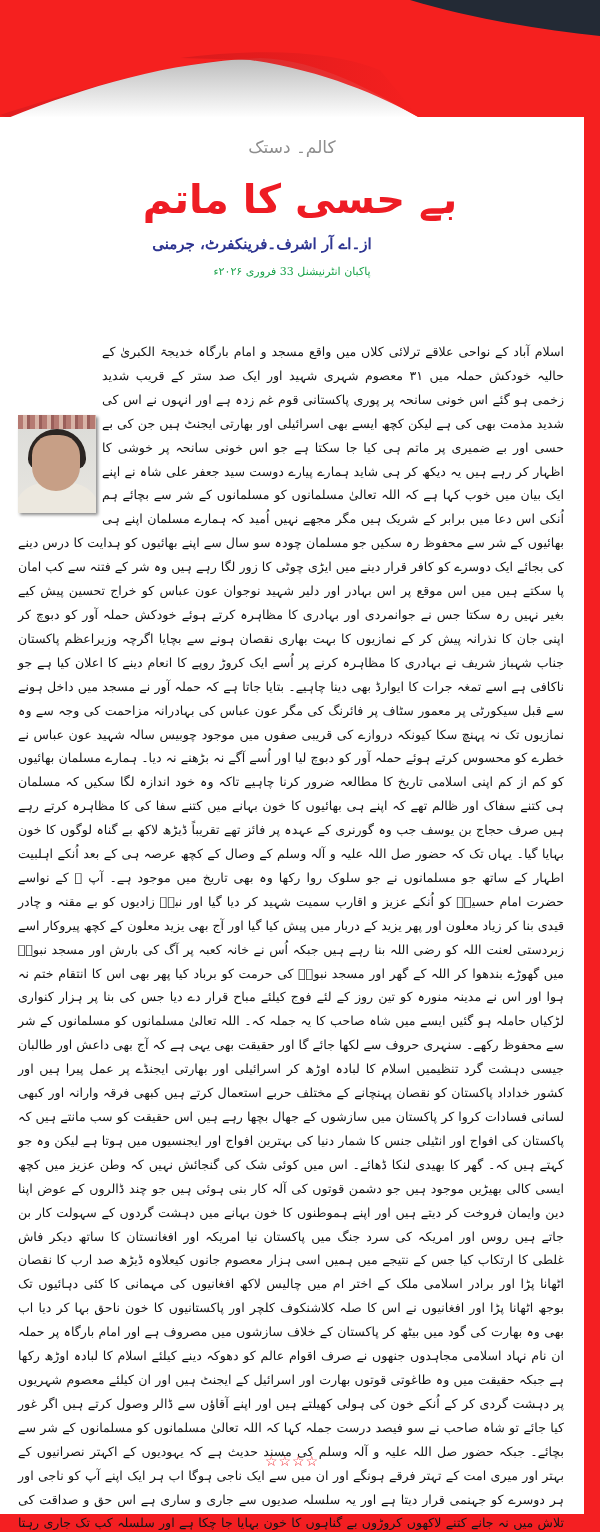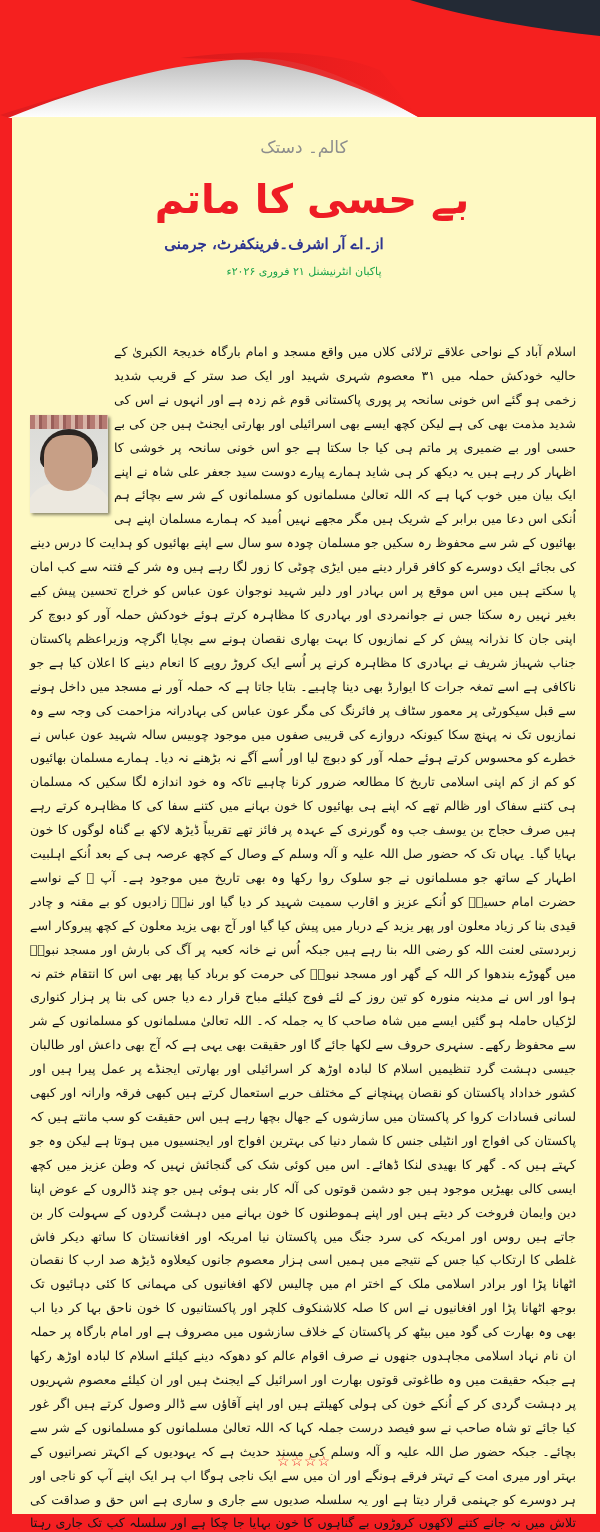--- a/index.html
+++ b/index.html
@@ -3,22 +3,22 @@
   <meta charset="utf-8">
   <style>
     * { box-sizing: border-box; margin: 0; padding: 0; }
     html, body { width: 600px; height: 1532px; overflow: hidden; background: #f41f22; }
     body { position: relative; font-family: "DejaVu Sans", sans-serif; }
 
     .banner { position: absolute; left: 0; top: 0; width: 600px; height: 130px; overflow: hidden; background: #f5201f; }
     .banner svg { position: absolute; left: 0; top: 0; }
 
     .card {
-      position: absolute; left: 12px; top: 117px; width: 584px; height: 1397px;
-      background: #fef9c3;
+      position: absolute; left: 0; top: 117px; width: 584px; height: 1397px;
+      background: #ffffff;
     }
 
     .kicker {
       position: absolute; top: 20px; left: 0; width: 584px; text-align: center;
       color: #8d8d8d; font-size: 17px; direction: rtl;
       font-family: "DejaVu Sans", sans-serif;
     }
     .headline {
       position: absolute; top: 54px; left: 0; width: 584px; text-align: center;
       color: #ee1c24; font-size: 40px; font-weight: bold; direction: rtl;
@@ -81,21 +81,21 @@
     <path d="M0 115 C80 90 160 65 260 56 C200 60 120 85 10 118 Z" fill="#e21d1f"></path>
     <path d="M8 118 C90 85 170 62 260 58 C320 60 370 90 420 118 Z" fill="url(#swoosh)"></path>
     <path d="M180 58 C260 48 330 50 380 70 L420 118 C380 95 320 70 250 60 Z" fill="url(#redshade)" opacity="0.9"></path>
   </svg>
 </div>
 
 <div class="card">
   <div class="kicker">کالم۔ دستک</div>
   <div class="headline">بے حسی کا ماتم</div>
   <div class="byline">از۔اے آر اشرف۔فرینکفرٹ، جرمنی</div>
-  <div class="pubdate">پاکبان انٹرنیشنل ۲۱ فروری ۲۰۲۶ء</div>
+  <div class="pubdate">پاکبان انٹرنیشنل 33 فروری ۲۰۲۶ء</div>
 
   <div class="body-text">
     <div class="photo" style="margin-top:75px;">
       <div class="tapestry"></div>
       <div class="shirt"></div>
       <div class="hair"></div>
       <div class="face"></div>
     </div>
     <p>اسلام آباد کے نواحی علاقے ترلائی کلاں میں واقع مسجد و امام بارگاہ خدیجۃ الکبریٰ کے حالیہ خودکش حملہ میں ۳۱ معصوم شہری شہید اور ایک صد ستر کے قریب شدید زخمی ہو گئے اس خونی سانحہ پر پوری پاکستانی قوم غم زدہ ہے اور انہوں نے اس کی شدید مذمت بھی کی ہے لیکن کچھ ایسے بھی  اسرائیلی اور بھارتی ایجنٹ ہیں جن کی بے حسی اور بے ضمیری پر ماتم ہی کیا جا سکتا ہے جو اس خونی سانحہ پر خوشی کا اظہار کر رہے ہیں یہ دیکھ کر ہی شاید ہمارے پیارے دوست سید جعفر علی شاہ نے اپنے ایک بیان میں خوب کہا ہے کہ اللہ تعالیٰ مسلمانوں کو مسلمانوں کے شر سے بچائے ہم اُنکی اس دعا میں برابر کے شریک ہیں مگر مجھے نہیں اُمید کہ ہمارے مسلمان اپنے ہی بھائیوں کے شر سے محفوظ رہ سکیں جو مسلمان چودہ سو سال سے اپنے بھائیوں کو ہدایت کا درس دینے کی بجائے ایک دوسرے کو کافر قرار دینے میں ایڑی چوٹی کا زور لگا رہے ہیں وہ شر کے فتنہ سے کب امان پا سکتے ہیں میں اس موقع پر اس بہادر اور دلیر شہید نوجوان عون عباس کو خراج تحسین پیش کیے بغیر نہیں رہ سکتا جس نے جوانمردی اور بہادری کا مظاہرہ کرتے ہوئے خودکش حملہ آور کو دبوچ کر اپنی جان کا نذرانہ پیش کر کے نمازیوں کا بہت بھاری نقصان ہونے سے بچایا اگرچہ وزیراعظم پاکستان جناب شہباز شریف نے بہادری کا مظاہرہ کرنے پر اُسے ایک کروڑ روپے کا انعام دینے کا اعلان کیا ہے جو ناکافی ہے اسے تمغہ جرات کا ایوارڈ بھی دینا چاہیے۔ بتایا جاتا ہے کہ حملہ آور نے مسجد میں داخل ہونے سے قبل سیکورٹی پر معمور سٹاف پر فائرنگ کی مگر عون عباس کی بہادرانہ مزاحمت کی وجہ سے وہ نمازیوں تک نہ پہنچ سکا کیونکہ دروازے کی قریبی صفوں میں موجود چوبیس سالہ شہید عون عباس نے خطرے کو محسوس کرتے ہوئے حملہ آور کو دبوچ لیا اور اُسے آگے نہ بڑھنے نہ دیا۔ ہمارے مسلمان بھائیوں کو کم از کم اپنی اسلامی تاریخ کا مطالعہ ضرور کرنا چاہیے تاکہ وہ خود اندازہ لگا سکیں کہ مسلمان ہی کتنے سفاک اور ظالم تھے کہ اپنے ہی بھائیوں کا خون بہانے میں کتنے سفا کی کا مظاہرہ کرتے رہے ہیں صرف حجاج بن یوسف جب وہ گورنری کے عہدہ پر فائز تھے تقریباً ڈیڑھ لاکھ بے گناہ لوگوں کا خون بہایا گیا۔ یہاں تک کہ حضور صل اللہ علیہ و آلہ وسلم کے وصال کے کچھ عرصہ ہی کے بعد اُنکے اہلبیت اطہار کے ساتھ جو مسلمانوں نے جو سلوک روا رکھا وہ بھی تاریخ میں موجود ہے۔ آپ ﷺ کے نواسے حضرت امام حسینؑ کو اُنکے عزیز و اقارب سمیت شہید کر دیا گیا اور نبیؐ زادیوں کو بے مقنہ و چادر قیدی بنا کر زیاد معلون اور پھر یزید کے دربار میں پیش کیا گیا اور آج بھی یزید معلون کے کچھ پیروکار اسے زبردستی لعنت اللہ کو رضی اللہ بنا رہے ہیں جبکہ اُس نے خانہ کعبہ پر آگ کی بارش اور مسجد نبویؐ میں گھوڑے بندھوا کر اللہ کے گھر اور مسجد نبویؐ کی حرمت کو برباد کیا پھر بھی اس کا انتقام ختم نہ ہوا اور اس نے مدینہ منورہ کو تین روز کے لئے فوج کیلئے مباح قرار دے دیا جس کی بنا پر ہزار کنواری لڑکیاں حاملہ ہو گئیں ایسے میں شاہ صاحب کا یہ جملہ کہ۔ اللہ تعالیٰ مسلمانوں کو مسلمانوں کے شر سے محفوظ رکھے۔ سنہری حروف سے لکھا جائے گا اور حقیقت بھی یہی ہے کہ آج بھی داعش اور طالبان جیسی دہشت گرد تنظیمیں اسلام کا لبادہ اوڑھ کر اسرائیلی اور بھارتی ایجنڈے پر عمل پیرا ہیں اور کشور خداداد پاکستان کو نقصان پہنچانے کے مختلف حربے استعمال کرتے ہیں کبھی فرقہ وارانہ اور کبھی لسانی فسادات کروا کر پاکستان میں سازشوں کے جھال بچھا رہے ہیں  اس حقیقت کو سب مانتے ہیں کہ پاکستان کی افواج اور انٹیلی جنس کا شمار دنیا کی بہترین افواج اور ایجنسیوں میں ہوتا ہے لیکن وہ جو کہتے ہیں کہ۔ گھر کا بھیدی لنکا ڈھائے۔ اس میں کوئی شک کی گنجائش نہیں کہ وطن عزیز میں کچھ ایسی کالی بھیڑیں موجود ہیں جو دشمن قوتوں کی آلہ کار بنی ہوئی  ہیں جو چند ڈالروں کے عوض اپنا دین وایمان فروخت کر دیتے ہیں اور اپنے ہموطنوں کا خون بہانے میں دہشت گردوں کے سہولت کار بن جاتے ہیں روس اور امریکہ کی سرد جنگ میں پاکستان نیا امریکہ اور افغانستان کا ساتھ دیکر فاش غلطی کا ارتکاب کیا جس کے نتیجے میں ہمیں اسی ہزار معصوم جانوں کیعلاوہ ڈیڑھ صد ارب کا نقصان اٹھانا پڑا اور برادر اسلامی ملک کے اختر ام میں چالیس لاکھ افغانیوں کی مہمانی کا کئی دہائیوں تک بوجھ اٹھانا پڑا اور افغانیوں نے اس کا صلہ کلاشنکوف کلچر اور پاکستانیوں کا خون ناحق بہا کر دیا اب بھی وہ بھارت کی گود میں بیٹھ کر پاکستان کے خلاف سازشوں میں مصروف ہے اور امام بارگاہ پر حملہ ان نام نہاد اسلامی مجاہدوں جنھوں نے صرف اقوام عالم کو دھوکہ دینے کیلئے اسلام کا لبادہ اوڑھ رکھا ہے جبکہ حقیقت میں وہ طاغوتی قوتوں بھارت اور اسرائیل کے ایجنٹ ہیں اور ان کیلئے معصوم شہریوں پر دہشت گردی کر کے اُنکے خون کی ہولی کھیلتے ہیں اور اپنے آقاؤں سے ڈالر وصول کرتے ہیں اگر غور کیا جائے تو شاہ صاحب نے سو فیصد درست جملہ کہا کہ اللہ تعالیٰ مسلمانوں کو مسلمانوں  کے شر سے بچائے۔ جبکہ حضور صل اللہ علیہ و آلہ وسلم کی مسند حدیث ہے کہ یہودیوں کے اکہتر نصرانیوں کے بہتر اور میری امت کے تہتر فرقے ہونگے اور ان میں سے ایک ناجی ہوگا اب ہر ایک اپنے آپ کو ناجی اور ہر دوسرے کو جہنمی قرار دیتا ہے اور یہ سلسلہ صدیوں سے جاری و ساری ہے اس حق و صداقت کی تلاش میں نہ جانے کتنے لاکھوں کروڑوں بے گناہوں کا خون بہایا جا چکا ہے اور سلسلہ کب تک جاری رہتا ہے کوئی نہیں جانتا مگر افواج پاکستان اور سیکورٹی کے دیگر ادارے پوری ذمہ داری سے فرائض انجام دے رہے ہیں آخر میں میری یہی دعا ہے کہ ہمارے جو پاکستانی دشمن کے سہولت کار بنے ہوئے ہیں اللہ تعالیٰ اُنہیں ہدایت دے اور ہمیں اُنکے شر سے محفوظ رکھے آمین ثم آمین</p>
   </div>

